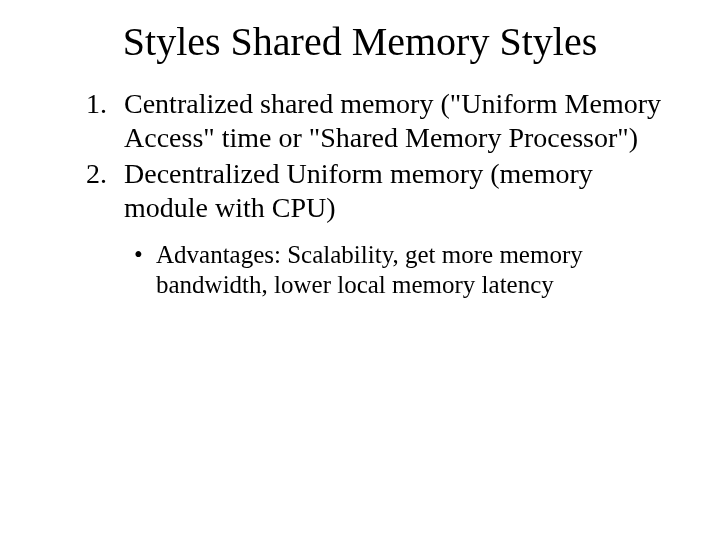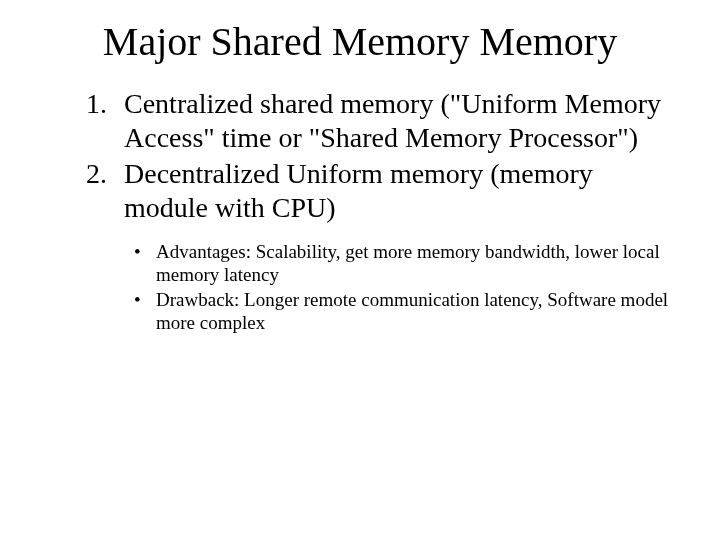--- a/index.html
+++ b/index.html
@@ -35,52 +35,49 @@
       padding-left: 38px;
       margin-bottom: 2px;
     }
     .ordered-list li .num {
       position: absolute;
       left: 0;
       top: 0;
     }
     .bullet-list {
       list-style: none;
-      font-size: 19px;
+      font-size: 25px;
       line-height: 1.22;
       margin-left: 94px;
     }
     .bullet-list li {
       position: relative;
       padding-left: 22px;
       margin-bottom: 2px;
     }
     .bullet-list li::before {
       content: "•";
       position: absolute;
       left: 0;
       top: 0;
     }
   </style>
 </head>
 <body>
 
-<h1 class="title">Major Shared Memory Memory</h1>
+<h1 class="title">Styles Shared Memory Styles</h1>
 
 <ol class="ordered-list">
   <li>
     <span class="num">1.</span>
     <span>Centralized shared memory ("Uniform Memory Access" time or "Shared Memory Processor")</span>
   </li>
   <li>
     <span class="num">2.</span>
     <span>Decentralized Uniform memory (memory module with CPU)</span>
   </li>
 </ol>
 
 <ul class="bullet-list">
   <li>
     <span>Advantages: Scalability, get more memory bandwidth, lower local memory latency</span>
   </li>
-  <li>
-    <span>Drawback: Longer remote communication latency, Software model more complex</span>
-  </li>
 </ul>
 
 </body></html>

